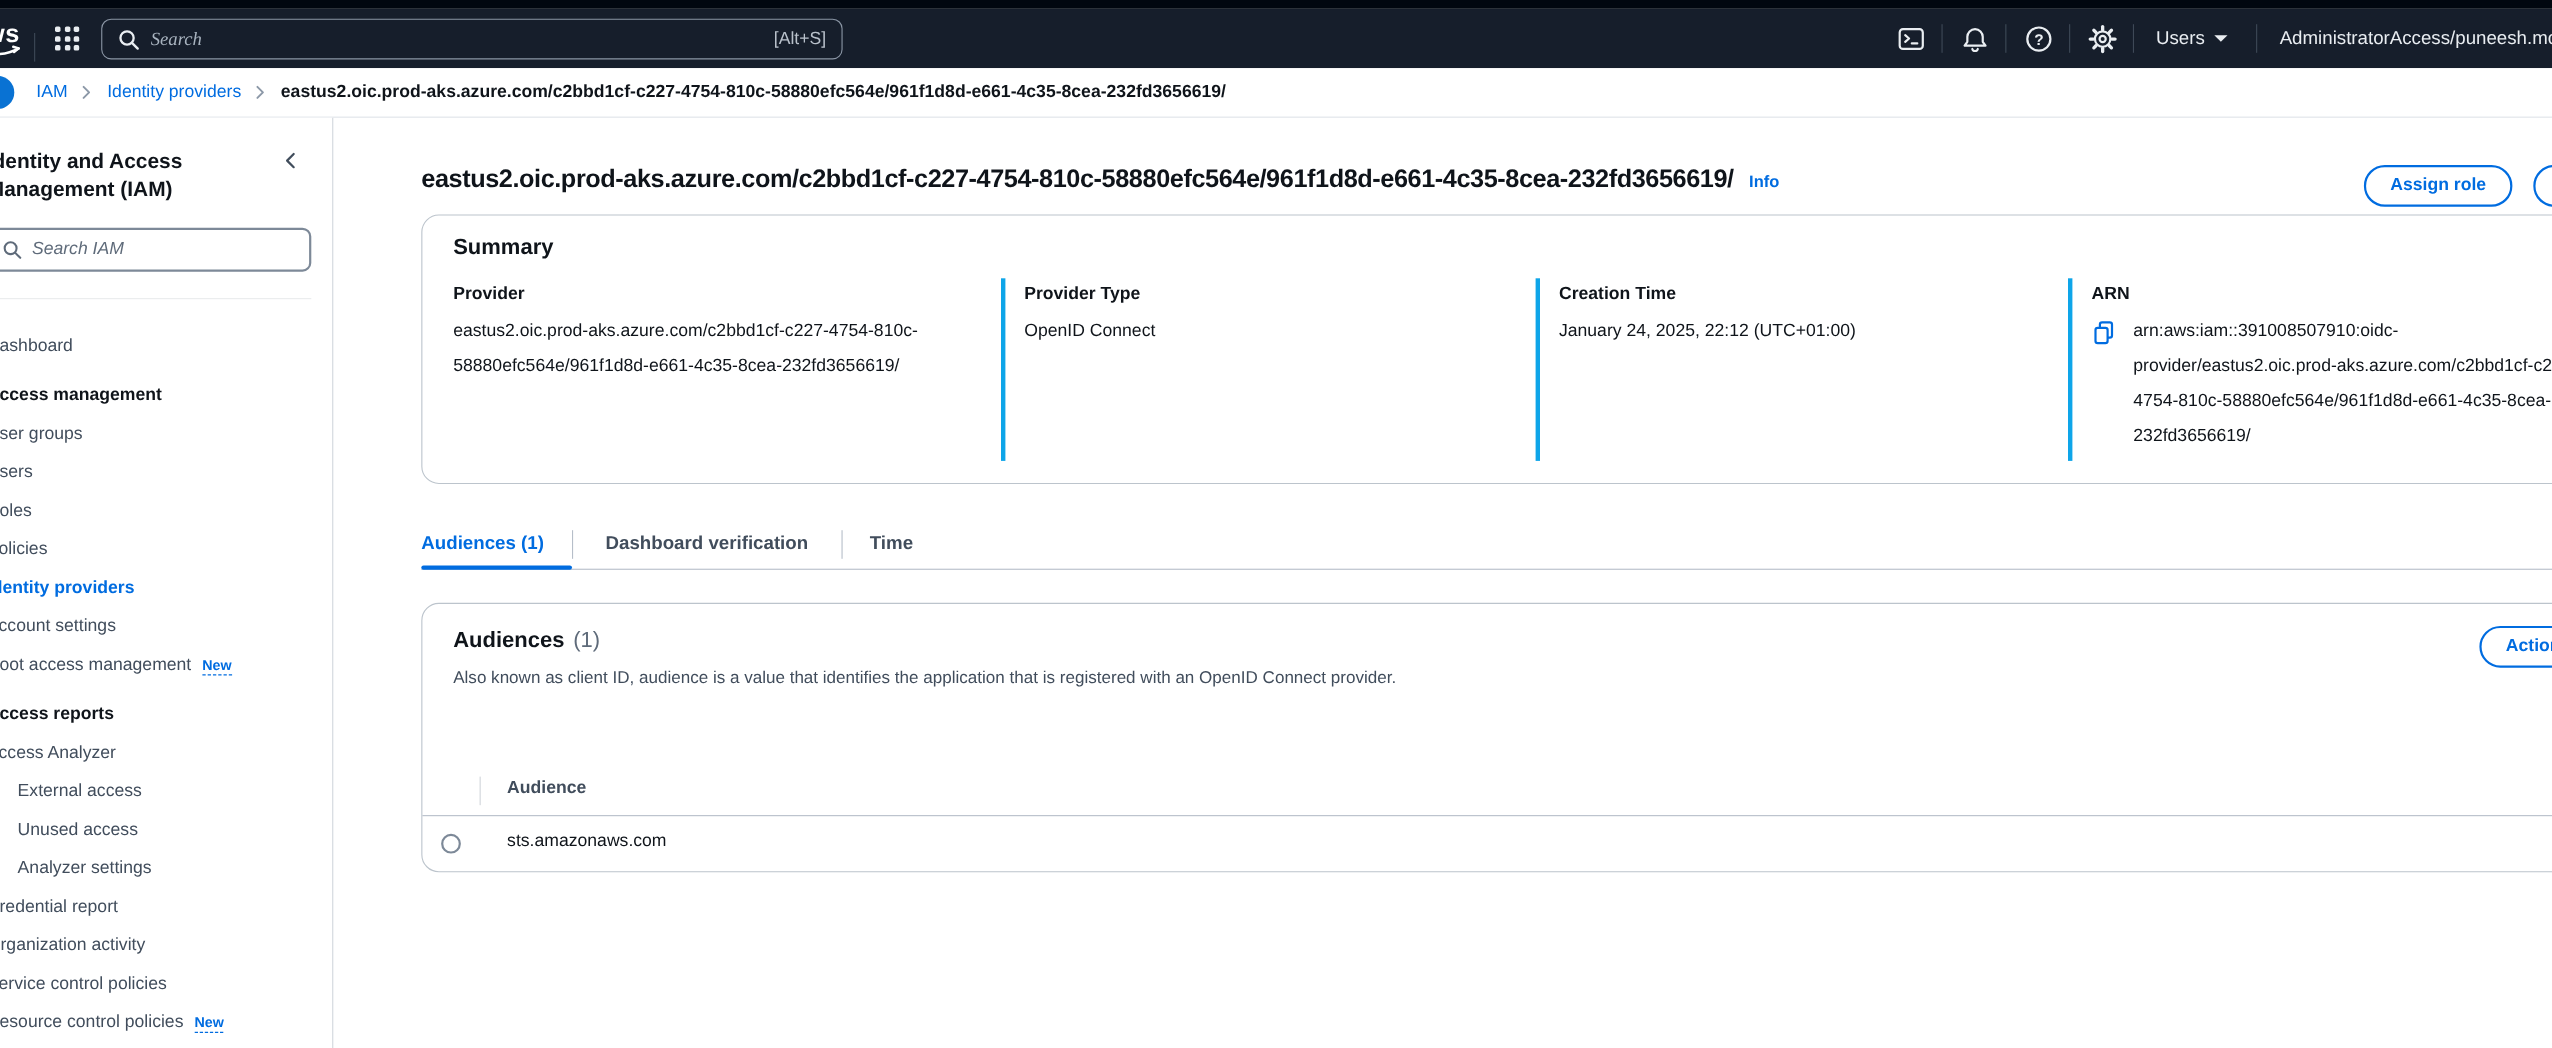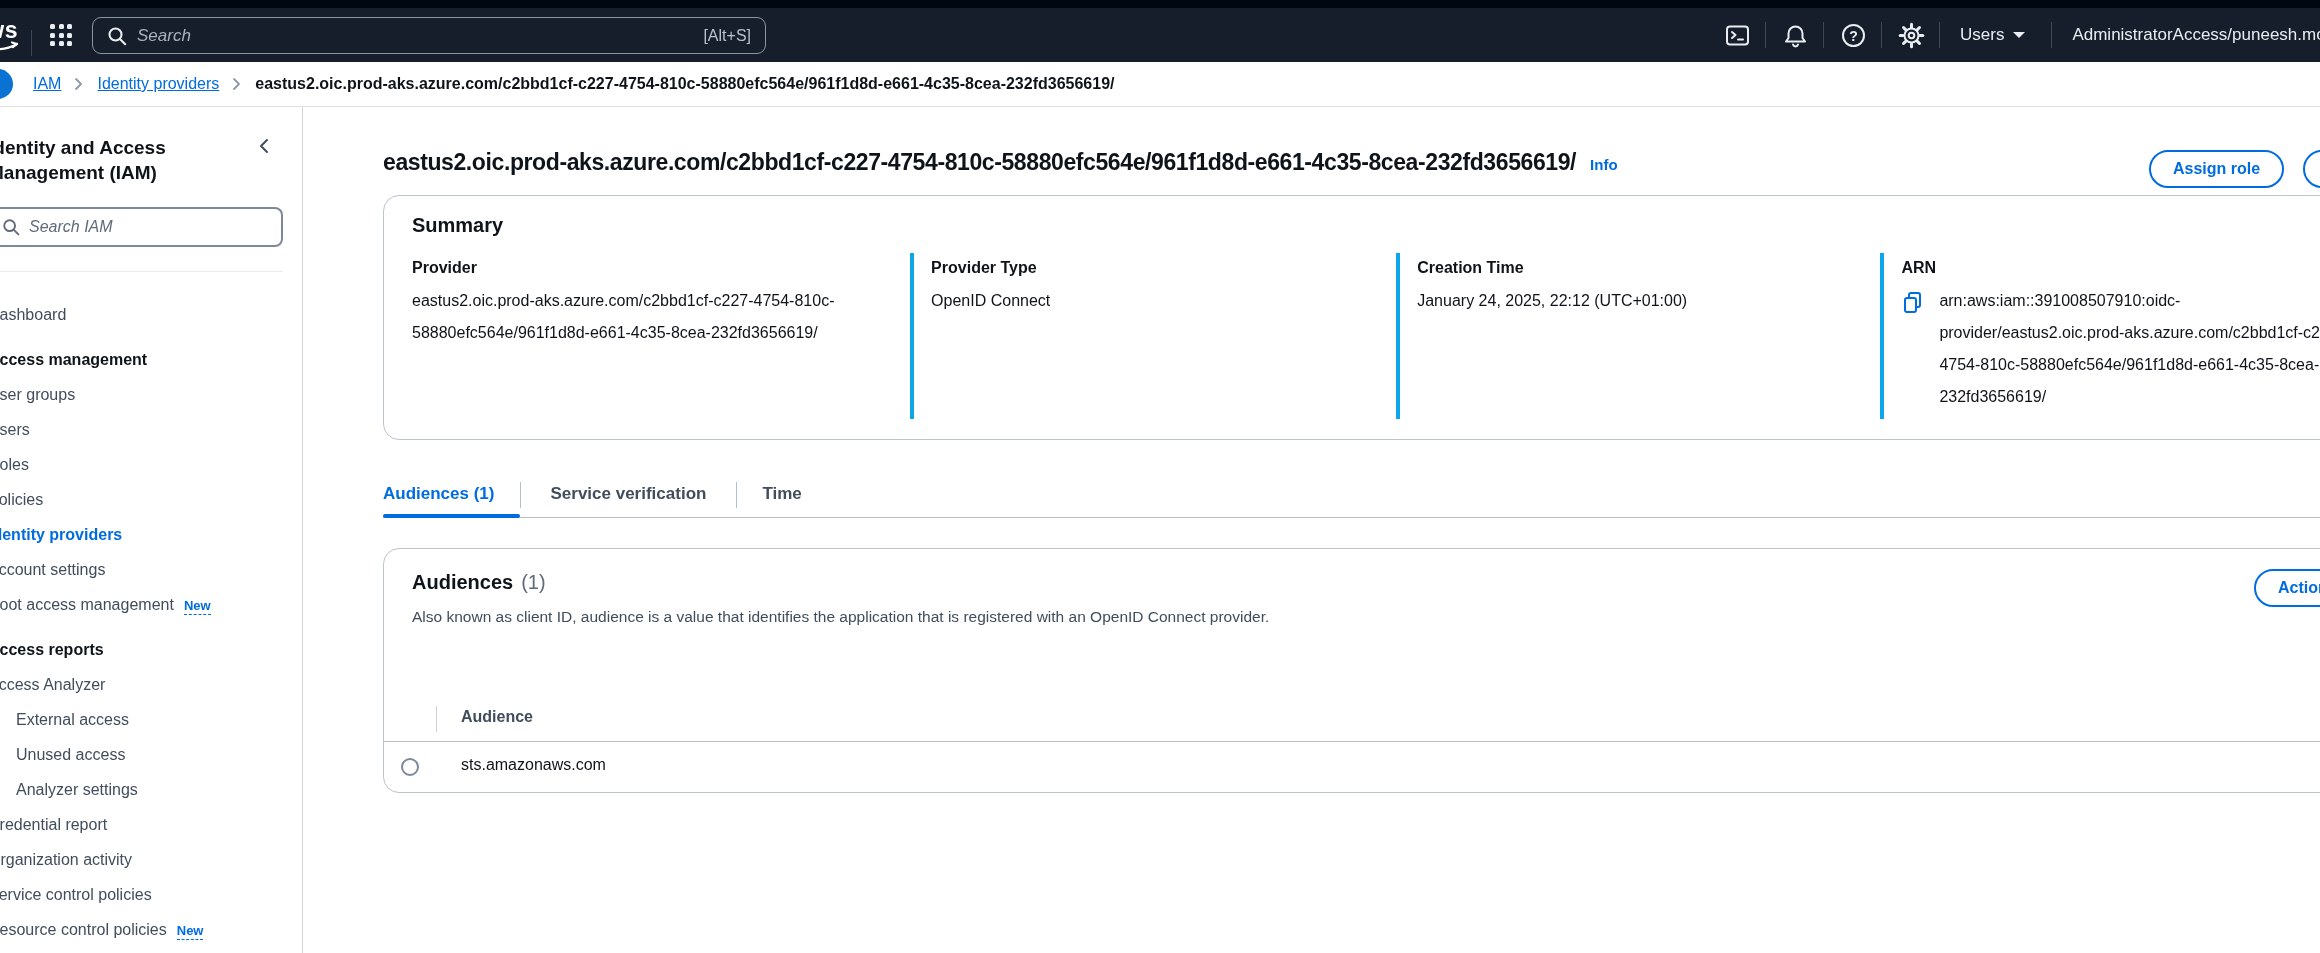--- a/index.html
+++ b/index.html
@@ -16,37 +16,37 @@
   .aws-logo svg { position:absolute; left:0; top:20px; }
   .nav-divider { width:1px; height:26px; background:#3e4957; }
   .logo-divider { position:absolute; left:31px; top:22px; }
   .apps-grid { position:absolute; left:50px; top:16px; width:22px; height:22px;
     display:grid; grid-template-columns:repeat(3,5px); grid-template-rows:repeat(3,5px); gap:3.5px; cursor:pointer; }
   .apps-grid i { background:#e9edf1; border-radius:1.5px; }
   .nav-search { position:absolute; left:92px; top:9px; width:674px; height:37px;
     border:1.5px solid #8b96a5; border-radius:9px; display:flex; align-items:center; padding:0 14px; }
   .nav-search svg { flex:none; }
   .nav-search input { flex:1; background:transparent; border:none; outline:none;
-    color:#fff; font-size:17px; margin-left:10px; font-family:Liberation Sans, sans-serif; }
+    color:#fff; font-size:17px; margin-left:10px; font-family:Liberation Serif, serif; }
   .nav-search input::placeholder { color:#a8b3bf; font-style:italic; }
   .nav-shortcut { color:#b9c1cb; font-size:16px; white-space:nowrap; }
   .nav-right { position:absolute; left:1706px; top:0; height:54px; display:flex; align-items:center; white-space:nowrap; }
   .nav-icon-btn { width:30px; height:30px; display:flex; align-items:center; justify-content:center; cursor:pointer; }
   .nav-right .nav-divider { margin-left:13px; }
   .nav-right .nav-icon-btn { margin-left:14px; }
   .nav-right .nav-icon-btn.first { margin-left:16px; }
   .nav-region { margin-left:20px; display:flex; align-items:center; color:#e9edf1; font-size:17px; cursor:pointer; }
   .caret-down { width:0; height:0; border-left:6px solid transparent; border-right:6px solid transparent;
     border-top:6px solid #e9edf1; margin-left:9px; }
   .nav-account { margin-left:20px; color:#e9edf1; font-size:17px; cursor:pointer; }
   
   .breadcrumb-bar { position:absolute; left:0; top:62px; width:2320px; height:45px; background:#fff;
     border-bottom:1px solid #dfe3e8; display:flex; align-items:center; padding-left:33px; }
   .bc-circle { position:absolute; left:-17px; top:7px; width:30px; height:30px; border-radius:50%; background:#0972d3; }
-  .bc-link { color:#006ce0; font-size:16px; text-decoration:underline; cursor:pointer; }
+  .bc-link { color:#006ce0; font-size:16px; cursor:pointer; }
   .bc-sep { margin:0 10px; display:flex; align-items:center; }
   .bc-current { font-size:16px; font-weight:bold; color:#0f141a; }
   
   .content { position:absolute; left:0; top:107px; width:2320px; height:846px; display:flex; }
   
   .sidebar { width:303px; flex:none; border-right:1px solid #d1d6dd; position:relative; background:#fff; }
   .side-inner { margin-left:-12px; padding-top:28px; }
   .side-header { position:relative; padding-right:20px; }
   .side-title { font-size:19px; font-weight:bold; line-height:25px; color:#0f141a; width:250px; }
   .side-collapse { position:absolute; right:28px; top:2px; cursor:pointer; }
@@ -286,21 +286,21 @@
               </svg>
             </span>
             <div class="field-value">arn:aws:iam::391008507910:oidc-provider/eastus2.oic.prod-aks.azure.com/c2bbd1cf-c227-4754-810c-58880efc564e/961f1d8d-e661-4c35-8cea-232fd3656619/</div>
           </div>
         </div>
       </div>
     </div>
 
     <div class="tabs">
       <div class="tab first active">Audiences (1)</div>
-      <div class="tab ev">Service verification</div>
+      <div class="tab ev">Dashboard verification</div>
       <div class="tab">Time</div>
     </div>
 
     <div class="card aud-card">
       <div class="aud-head">
         <span class="card-heading">Audiences</span>
         <span class="card-heading aud-count">(1)</span>
       </div>
       <button class="btn actions-btn">Actions</button>
       <div class="aud-desc">Also known as client ID, audience is a value that identifies the application that is registered with an OpenID Connect provider.</div>

